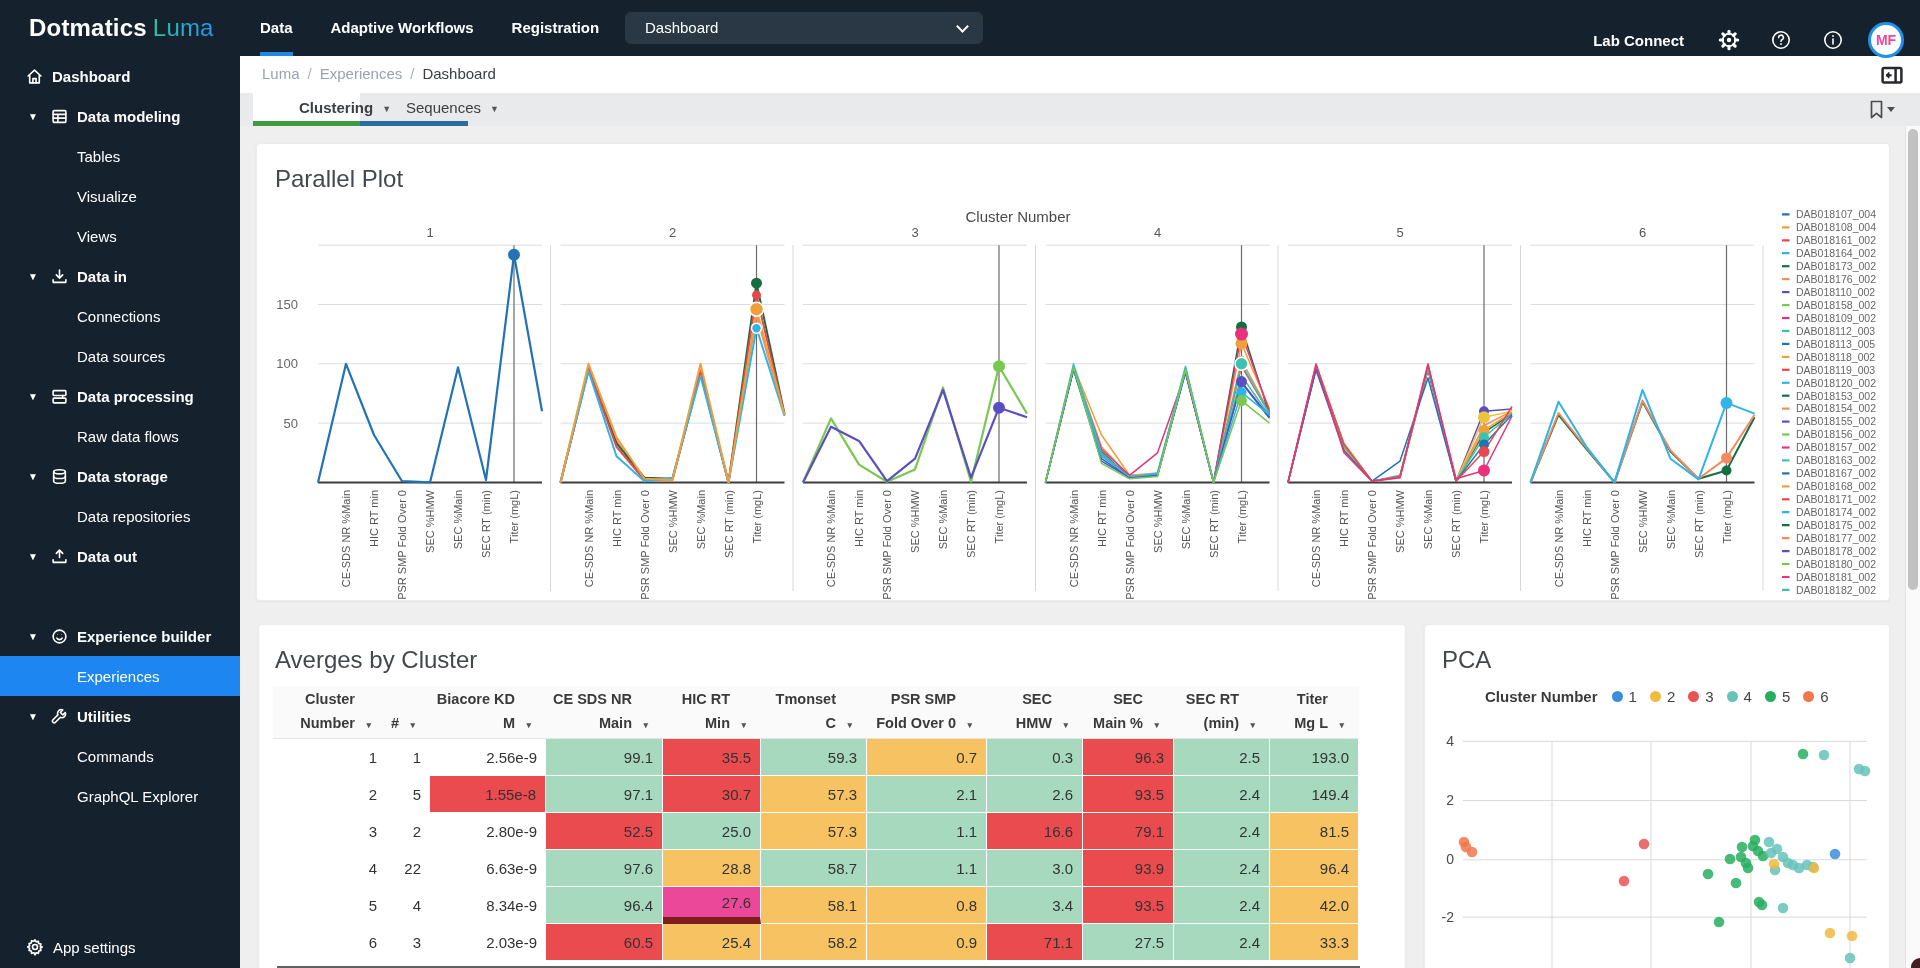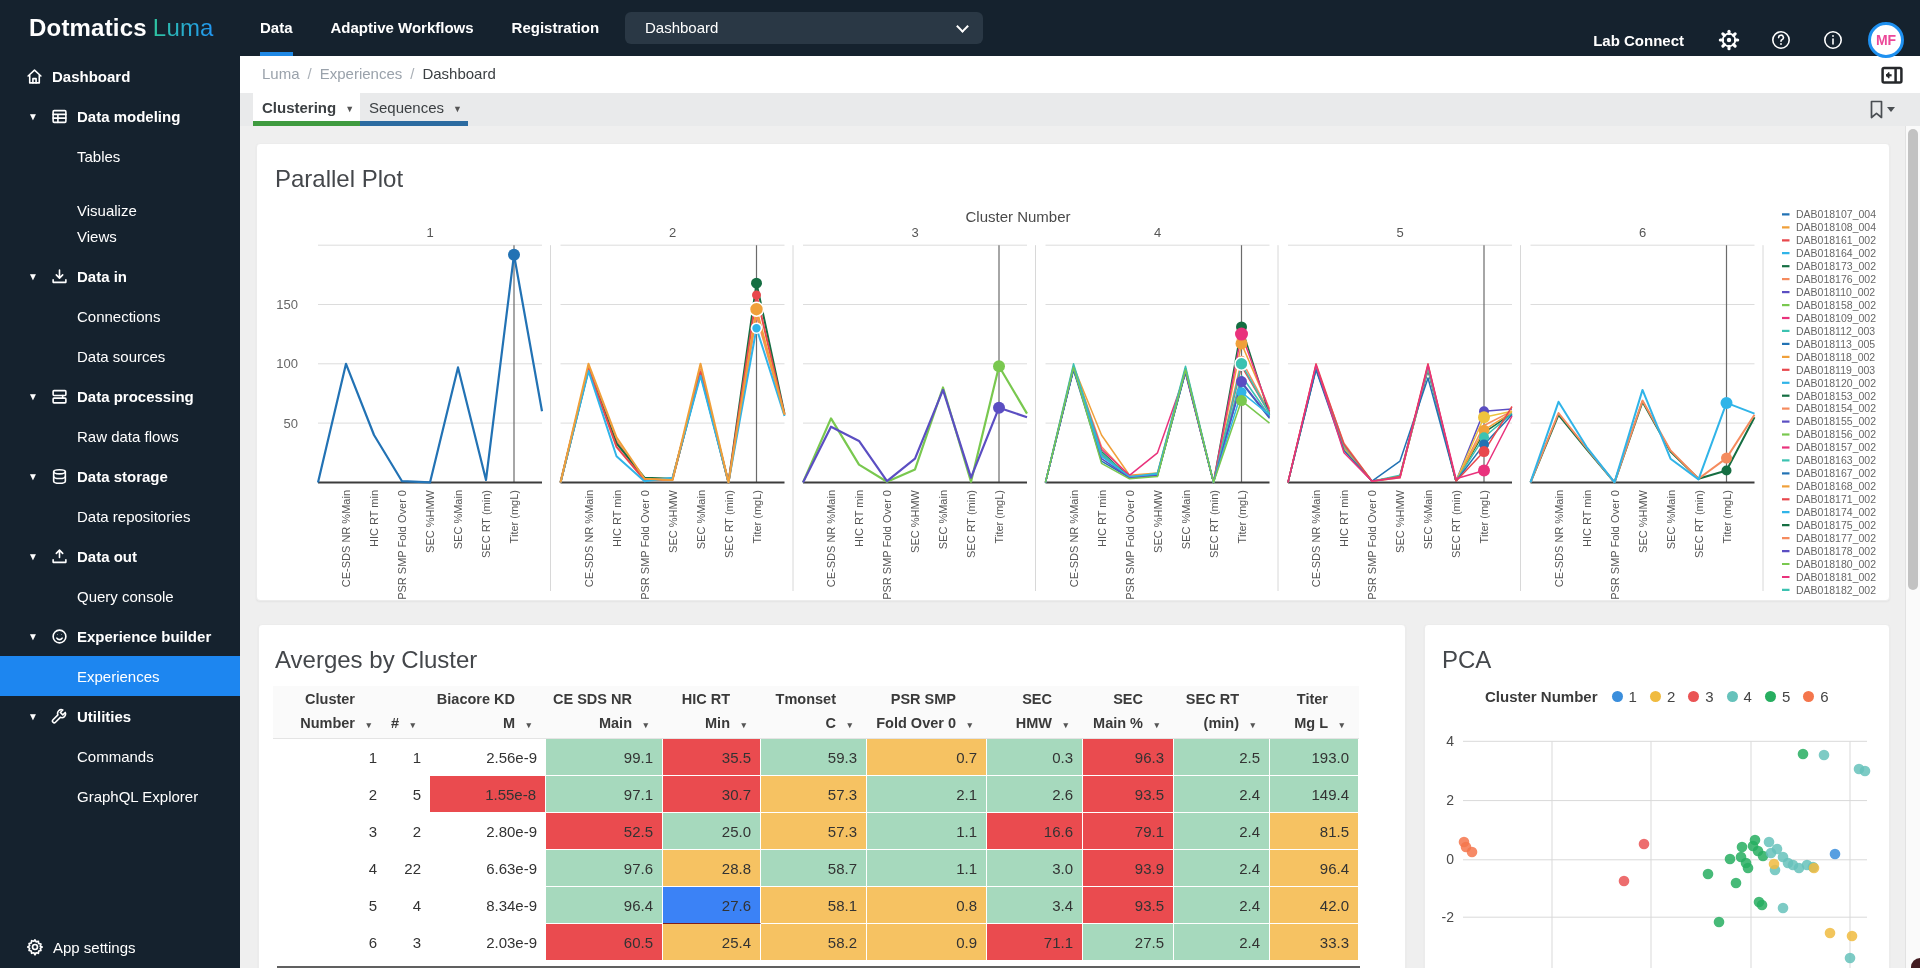--- a/index.html
+++ b/index.html
@@ -24,21 +24,21 @@
 .slabel.b { font-weight:700; }
 .sitem.child .slabel { margin-left:77px; }
 .sitem.active { background:#1d86f0; }
 .main { position:absolute; left:240px; top:56px; width:1680px; height:912px; }
 .breadcrumb { position:absolute; left:0; top:0; width:1680px; height:37px; background:#fff; }
 .bc { position:absolute; left:22px; top:9px; font-size:15px; color:#9aa2ab; }
 .bc .sep { margin:0 8px; color:#aab0b7; }
 .bc .cur { color:#3c4043; }
 .collapse-ic { position:absolute; right:16px; top:7px; }
 .tabbar { position:absolute; left:0; top:37px; width:1680px; height:33px; background:#e9eaeb; }
-.tab { position:absolute; top:0; height:33px; font-size:15px; color:#3c4043; }
+.tab { position:absolute; top:0; height:33px; font-size:15px; color:#3c4043;padding-left:37px; }
 .tab .tx { line-height:30px; display:block; padding-left:9px; }
 .tab .car { font-size:9px; color:#555; margin-left:9px; position:relative; top:-1px; }
 .tab1 { left:13px; width:107px; background:#fff; border-bottom:5px solid #3f9b3f; font-weight:700;}
 .tab2 { left:120px; width:108px; border-bottom:5px solid #2c6ba0; }
 .bookmark { position:absolute; right:35px; top:7px; }
 .bkcar { position:absolute; right:25px; top:14px; width:0; height:0; border-left:4.5px solid transparent; border-right:4.5px solid transparent; border-top:5px solid #4a4e52; }
 .card { position:absolute; background:#fff; border:1px solid #ececec; border-radius:4px; box-shadow:0 1px 2px rgba(0,0,0,.05); }
 .card h2 { font-size:24px; font-weight:400; color:#44474b; }
 #card1 { left:16px; top:87px; width:1634px; height:458px; overflow:hidden; }
 #card1 h2 { position:absolute; left:18px; top:21px; }
@@ -115,21 +115,21 @@
         <svg width="17" height="17" viewBox="0 0 16 16">
           <rect x="2" y="2.5" width="12" height="11" rx="1" fill="none" stroke="#fff" stroke-width="1.5" stroke-linecap="round" stroke-linejoin="round"></rect>
           <path d="M2 6h12M2 9.5h12M6.5 6v7.5" fill="none" stroke="#fff" stroke-width="1.5" stroke-linecap="round" stroke-linejoin="round"></path>
         </svg>
       </span>
       <span class="slabel b">Data modeling</span>
     </div>
     <div class="sitem child" style="top:80px">
       <span class="slabel">Tables</span>
     </div>
-    <div class="sitem child" style="top:134px">
+    <div class="sitem child" style="top:120px">
       <span class="slabel">Visualize</span>
     </div>
     <div class="sitem child" style="top:160px">
       <span class="slabel">Views</span>
     </div>
     <div class="sitem parent" style="top:200px">
       <span class="caretdown">▼</span>
       <span class="sicon">
         <svg width="17" height="17" viewBox="0 0 16 16">
           <path d="M8 2v7M5 6.5 8 9.5l3-3" fill="none" stroke="#fff" stroke-width="1.5" stroke-linecap="round" stroke-linejoin="round"></path>
@@ -174,23 +174,20 @@
     </div>
     <div class="sitem parent" style="top:480px">
       <span class="caretdown">▼</span>
       <span class="sicon">
         <svg width="17" height="17" viewBox="0 0 16 16">
           <path d="M8 9V2M5 5l3-3 3 3" fill="none" stroke="#fff" stroke-width="1.5" stroke-linecap="round" stroke-linejoin="round"></path>
           <path d="M2 11v2.5h12V11" fill="none" stroke="#fff" stroke-width="1.5" stroke-linecap="round" stroke-linejoin="round"></path>
         </svg>
       </span>
       <span class="slabel b">Data out</span>
-    </div>
-    <div class="sitem child" style="top:520px">
-      <span class="slabel">Query console</span>
     </div>
     <div class="sitem parent" style="top:560px">
       <span class="caretdown">▼</span>
       <span class="sicon">
         <svg width="17" height="17" viewBox="0 0 16 16">
           <circle cx="8" cy="8" r="6" fill="none" stroke="#fff" stroke-width="1.5" stroke-linecap="round" stroke-linejoin="round"></circle>
           <path d="M5.5 9.5c.6.9 1.5 1.4 2.5 1.4s1.9-.5 2.5-1.4" fill="none" stroke="#fff" stroke-width="1.5" stroke-linecap="round" stroke-linejoin="round"></path>
           <circle cx="6" cy="6.3" r="0.4" fill="#fff" stroke="none"></circle>
           <circle cx="10" cy="6.3" r="0.4" fill="#fff" stroke="none"></circle>
         </svg>
@@ -583,21 +580,21 @@
               <td style="background:#a6d9bd;border-right:1px solid #fff;border-bottom:1px solid #fff;">3.0</td>
               <td style="background:#ea4b4f;border-right:1px solid #fff;border-bottom:1px solid #fff;">93.9</td>
               <td style="background:#a6d9bd;border-right:1px solid #fff;border-bottom:1px solid #fff;">2.4</td>
               <td style="background:#f6c262;border-right:1px solid #fff;border-bottom:1px solid #fff;">96.4</td>
             </tr>
             <tr>
               <td style="">5</td>
               <td style="">4</td>
               <td style="">8.34e-9</td>
               <td style="background:#a6d9bd;border-right:1px solid #fff;border-bottom:1px solid #fff;">96.4</td>
-              <td style="background:#3b82f6;border-right:1px solid #fff;border-bottom:1px solid #7f1d1d;">27.6</td>
+              <td style="background:#ec4899;border-right:1px solid #fff;border-bottom:7px solid #7f1d1d;">27.6</td>
               <td style="background:#f6c262;border-right:1px solid #fff;border-bottom:1px solid #fff;">58.1</td>
               <td style="background:#f6c262;border-right:1px solid #fff;border-bottom:1px solid #fff;">0.8</td>
               <td style="background:#a6d9bd;border-right:1px solid #fff;border-bottom:1px solid #fff;">3.4</td>
               <td style="background:#ea4b4f;border-right:1px solid #fff;border-bottom:1px solid #fff;">93.5</td>
               <td style="background:#a6d9bd;border-right:1px solid #fff;border-bottom:1px solid #fff;">2.4</td>
               <td style="background:#f6c262;border-right:1px solid #fff;border-bottom:1px solid #fff;">42.0</td>
             </tr>
             <tr>
               <td style="">6</td>
               <td style="">3</td>

